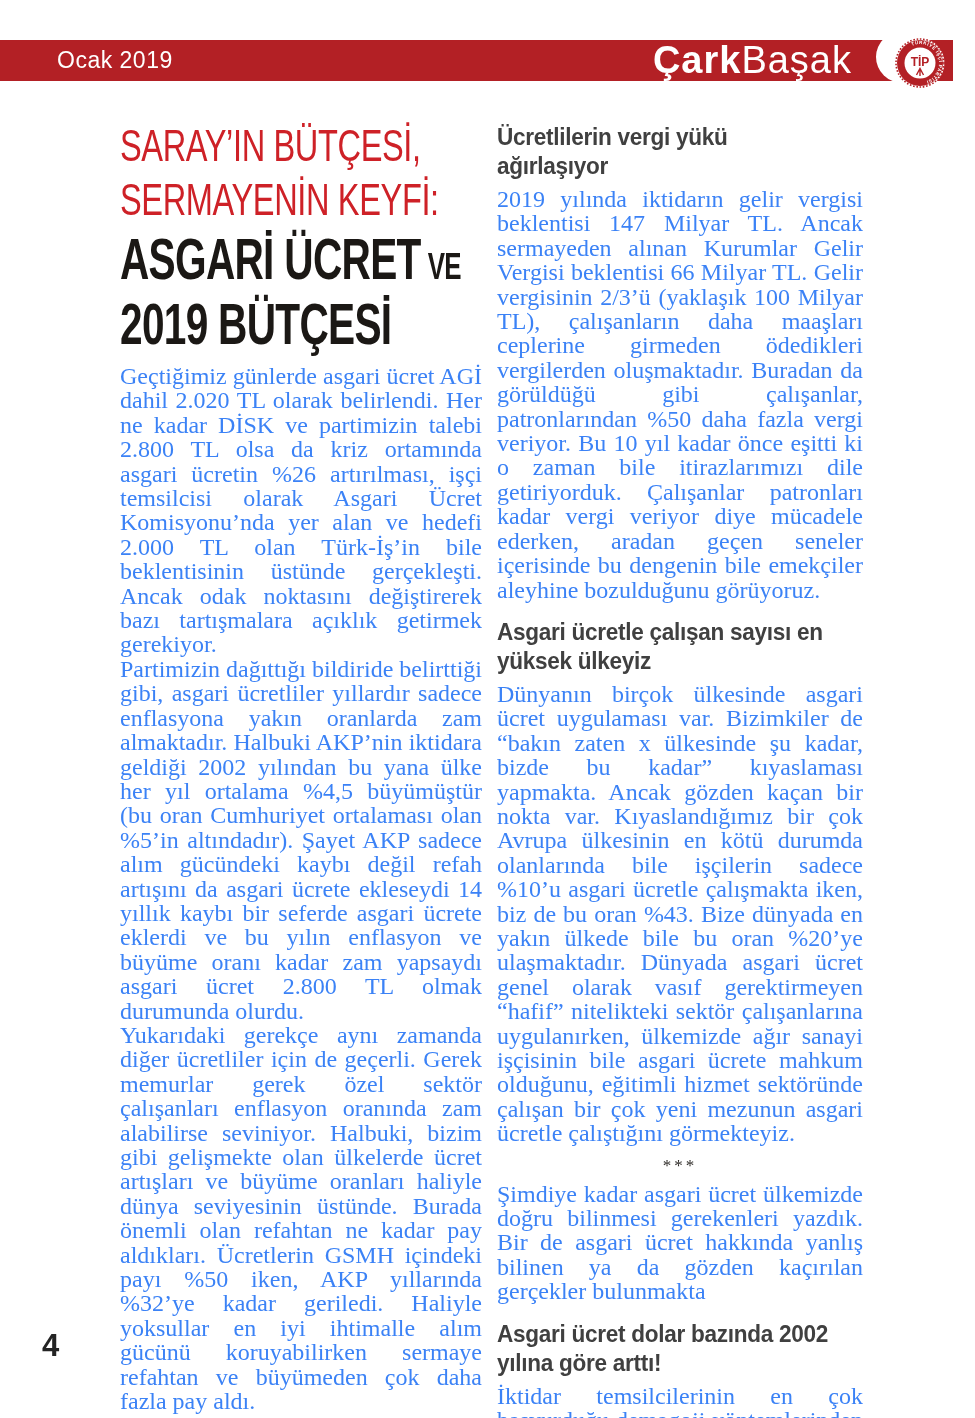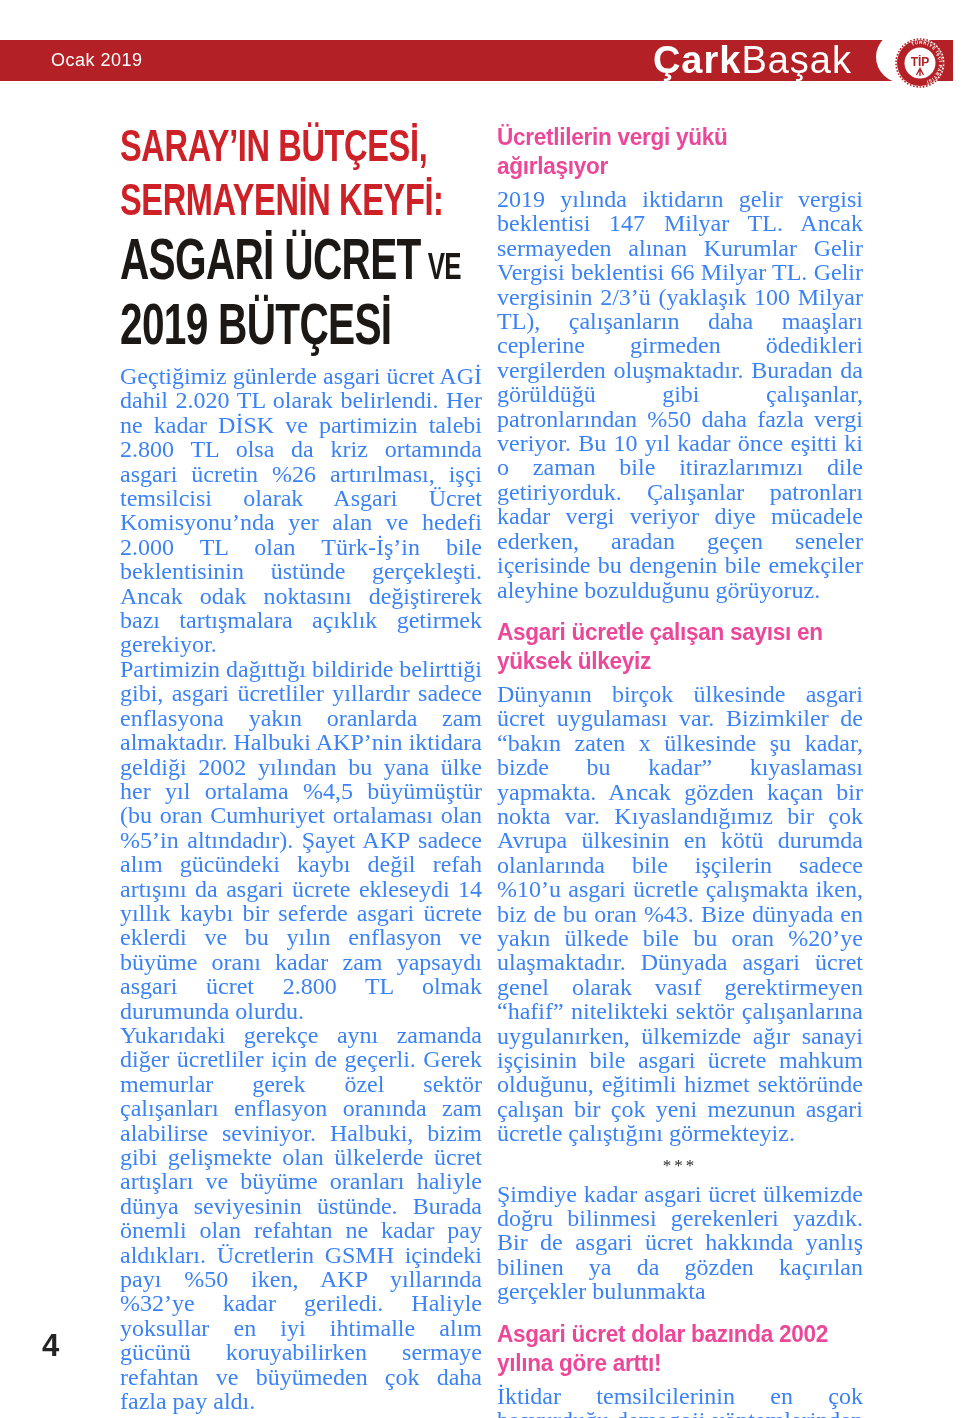--- a/index.html
+++ b/index.html
@@ -8,23 +8,23 @@
     background:#ffffff;overflow:hidden;
     font-family:"Liberation Serif","DejaVu Serif",serif;
     color:#2b2b2b;
   }
   
   .topbar{
     position:absolute;left:0;top:40px;width:953px;height:41px;
     background:#b32025;
   }
   .issue-date{
-    position:absolute;left:51px;top:0;height:41px;line-height:41px;
+    position:absolute;left:57px;top:0;height:41px;line-height:41px;
     font-family:"Liberation Sans","DejaVu Sans",sans-serif;
-    font-size:18px;color:#ffffff;letter-spacing:0.5px;font-weight:400;
+    font-size:23px;color:#ffffff;letter-spacing:0.5px;font-weight:400;
   }
   .brand{
     position:absolute;right:101px;top:-3px;height:46px;line-height:46px;
     font-family:"Liberation Sans","DejaVu Sans",sans-serif;
     font-size:38px;color:#ffffff;letter-spacing:1px;white-space:nowrap;
   }
   .brand .b1{font-weight:700;}
   .brand .b2{font-weight:400;}
   .logo-crescent{
     position:absolute;left:876px;top:31px;width:54px;height:52px;
@@ -33,39 +33,39 @@
   .logo-emblem{
     position:absolute;left:895px;top:38px;width:50px;height:50px;
   }
   
   .col{position:absolute;top:118px;}
   .col-left{left:120px;width:362px;}
   .col-right{left:497px;width:366px;top:122px;}
   .kicker-line{
     height:54px;line-height:56px;white-space:nowrap;
     font-family:"Liberation Sans","DejaVu Sans",sans-serif;
-    font-weight:700;font-size:44px;letter-spacing:-0.5px;color:#ce2127;
+    font-weight:400;font-size:44px;letter-spacing:-0.5px;color:#ce2127;
   }
   .kicker-line>span{display:inline-block;transform:scaleX(0.74);transform-origin:0 50%;}
   .title-line{
     height:65px;line-height:66px;white-space:nowrap;
     font-family:"Liberation Sans","DejaVu Sans",sans-serif;
     font-weight:700;font-size:58px;letter-spacing:-1px;color:#1b1815;
   }
   .title-line>span{display:inline-block;transform:scaleX(0.70);transform-origin:0 50%;}
   .title-ve{font-size:37px;margin-left:10px;}
   .body-par{
     margin:0;text-align:justify;
     font-size:24px;line-height:24.4px;color:#3b82f6;
   }
   .intro{margin-top:8px;}
   .subhead{
     margin:15px 0 7px 0;
     font-family:"Liberation Sans","DejaVu Sans",sans-serif;
-    font-weight:700;font-size:24px;line-height:29px;color:#ec4899;
+    font-weight:700;font-size:24px;line-height:29px;color:#404040;
     letter-spacing:-0.3px;
   }
   .subhead>span{display:inline-block;transform:scaleX(0.94);transform-origin:0 50%;}
   .col-right .subhead.first{margin-top:0;}
   .separator{
     margin:10px 0 6px 0;text-align:center;
     font-size:17px;letter-spacing:3px;color:#2e2b28;
   }
   .page-number{
     position:absolute;left:42px;top:1328px;

